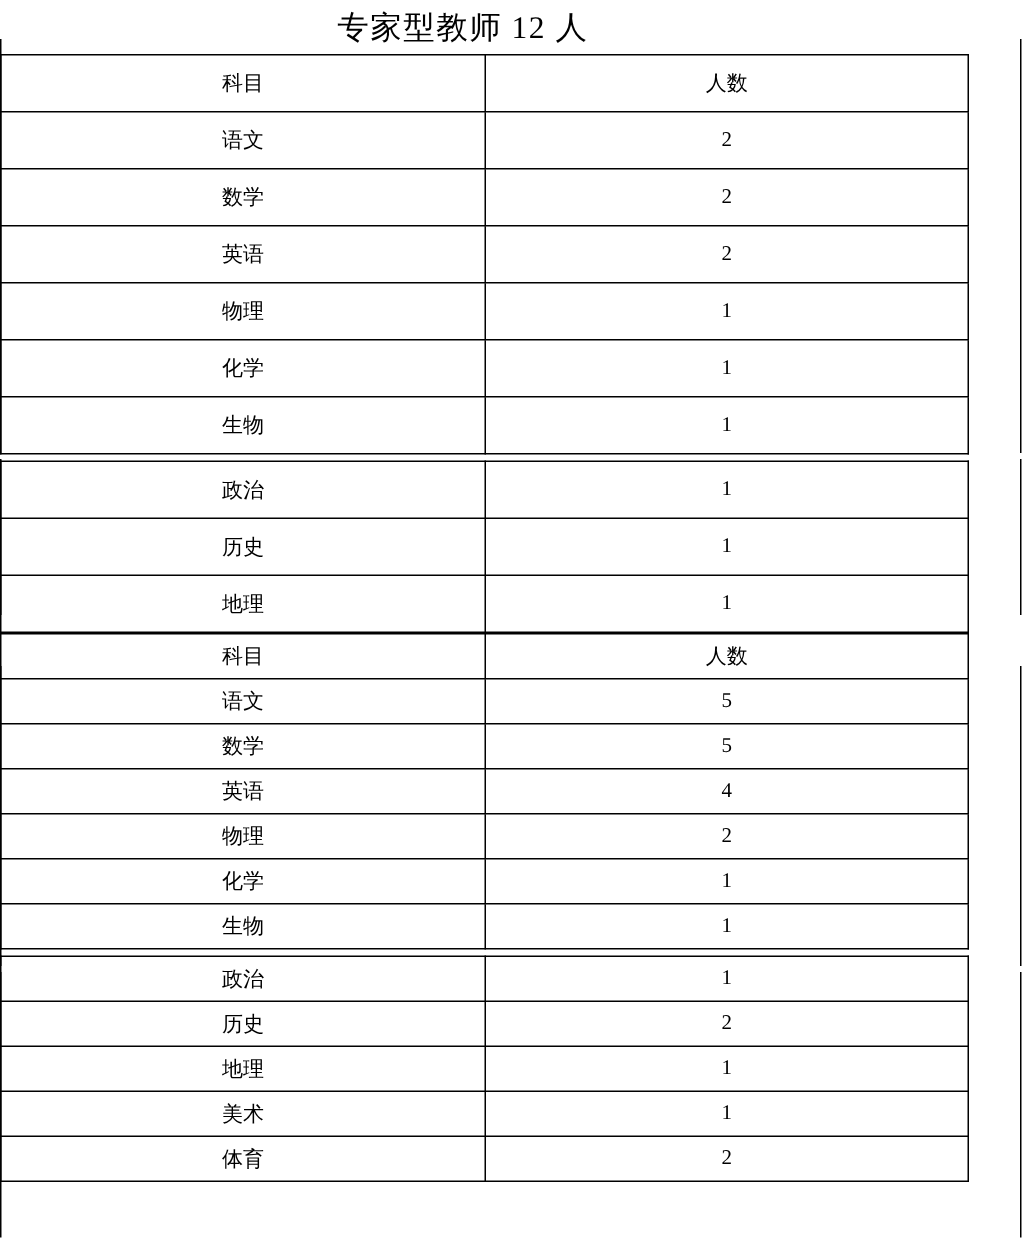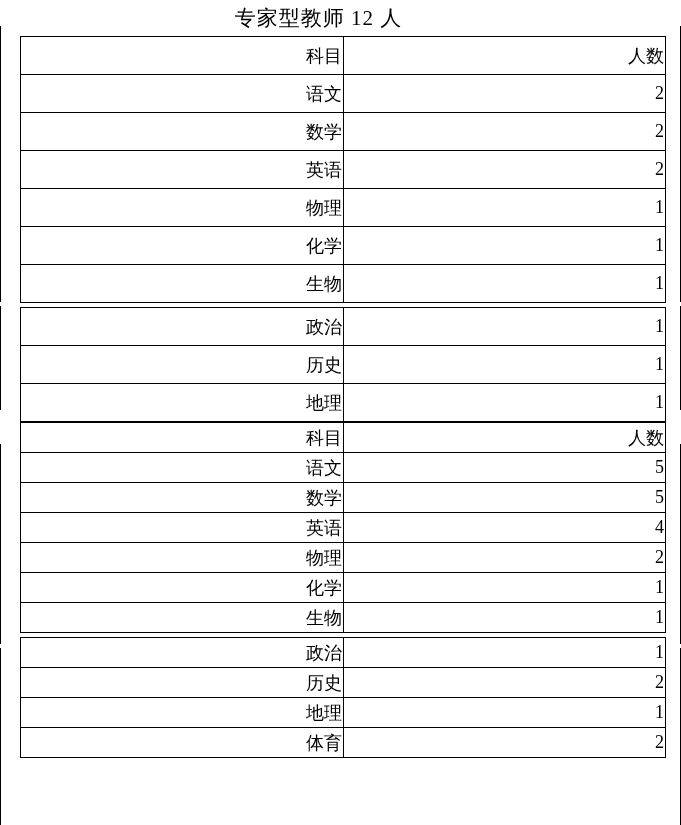--- a/index.html
+++ b/index.html
@@ -12,21 +12,20 @@
     height: 825px;
     font-family: "Liberation Serif", "DejaVu Serif", serif;
     color: #000000;
     overflow: hidden;
   }
   .page {
     position: relative;
     width: 617px;
     height: 825px;
     box-sizing: border-box;
-    padding-left: 20px;
   }
   .section-title {
     font-size: 21px;
     font-family: "Liberation Serif", "DejaVu Serif", serif;
     text-align: center;
     letter-spacing: 1px;
     font-weight: 400;
   }
   .title-1 {
     padding-top: 4px;
@@ -37,23 +36,23 @@
     padding-bottom: 3px;
   }
   table.grid {
     border-collapse: collapse;
     table-layout: fixed;
     margin: 0 auto;
     border: 1px solid #000;
   }
   table.grid td {
     border: 1px solid #000;
-    text-align: right;
+    text-align: center;
     vertical-align: middle;
-    font-size: 18px;
+    font-size: 14px;
     font-family: "Liberation Serif", "DejaVu Serif", serif;
   }
   .t1 { width: 639px; }
   .t1 td { height: 35px; }
   .t2 { width: 639px; }
   .t2 td { height: 27px; }
   .col-subject { width: 320px; }
   .col-count   { width: 319px; }
   .spacer-1 { height: 4px; }
   .block-wrap { position: relative; }
@@ -170,20 +169,24 @@
         </tr>
         <tr>
           <td>历史</td>
           <td>2</td>
         </tr>
         <tr>
           <td>地理</td>
           <td>1</td>
         </tr>
         <tr>
+          <td>美术</td>
+          <td>1</td>
+        </tr>
+        <tr>
           <td>体育</td>
           <td>2</td>
         </tr>
       </tbody>
     </table>
   </div>
 
   <div class="edge-mark" style="left:0px; top:26px; height:276px;"></div>
   <div class="edge-mark" style="left:680px; top:26px; height:276px;"></div>
   <div class="edge-mark" style="left:0px; top:306px; height:104px;"></div>

